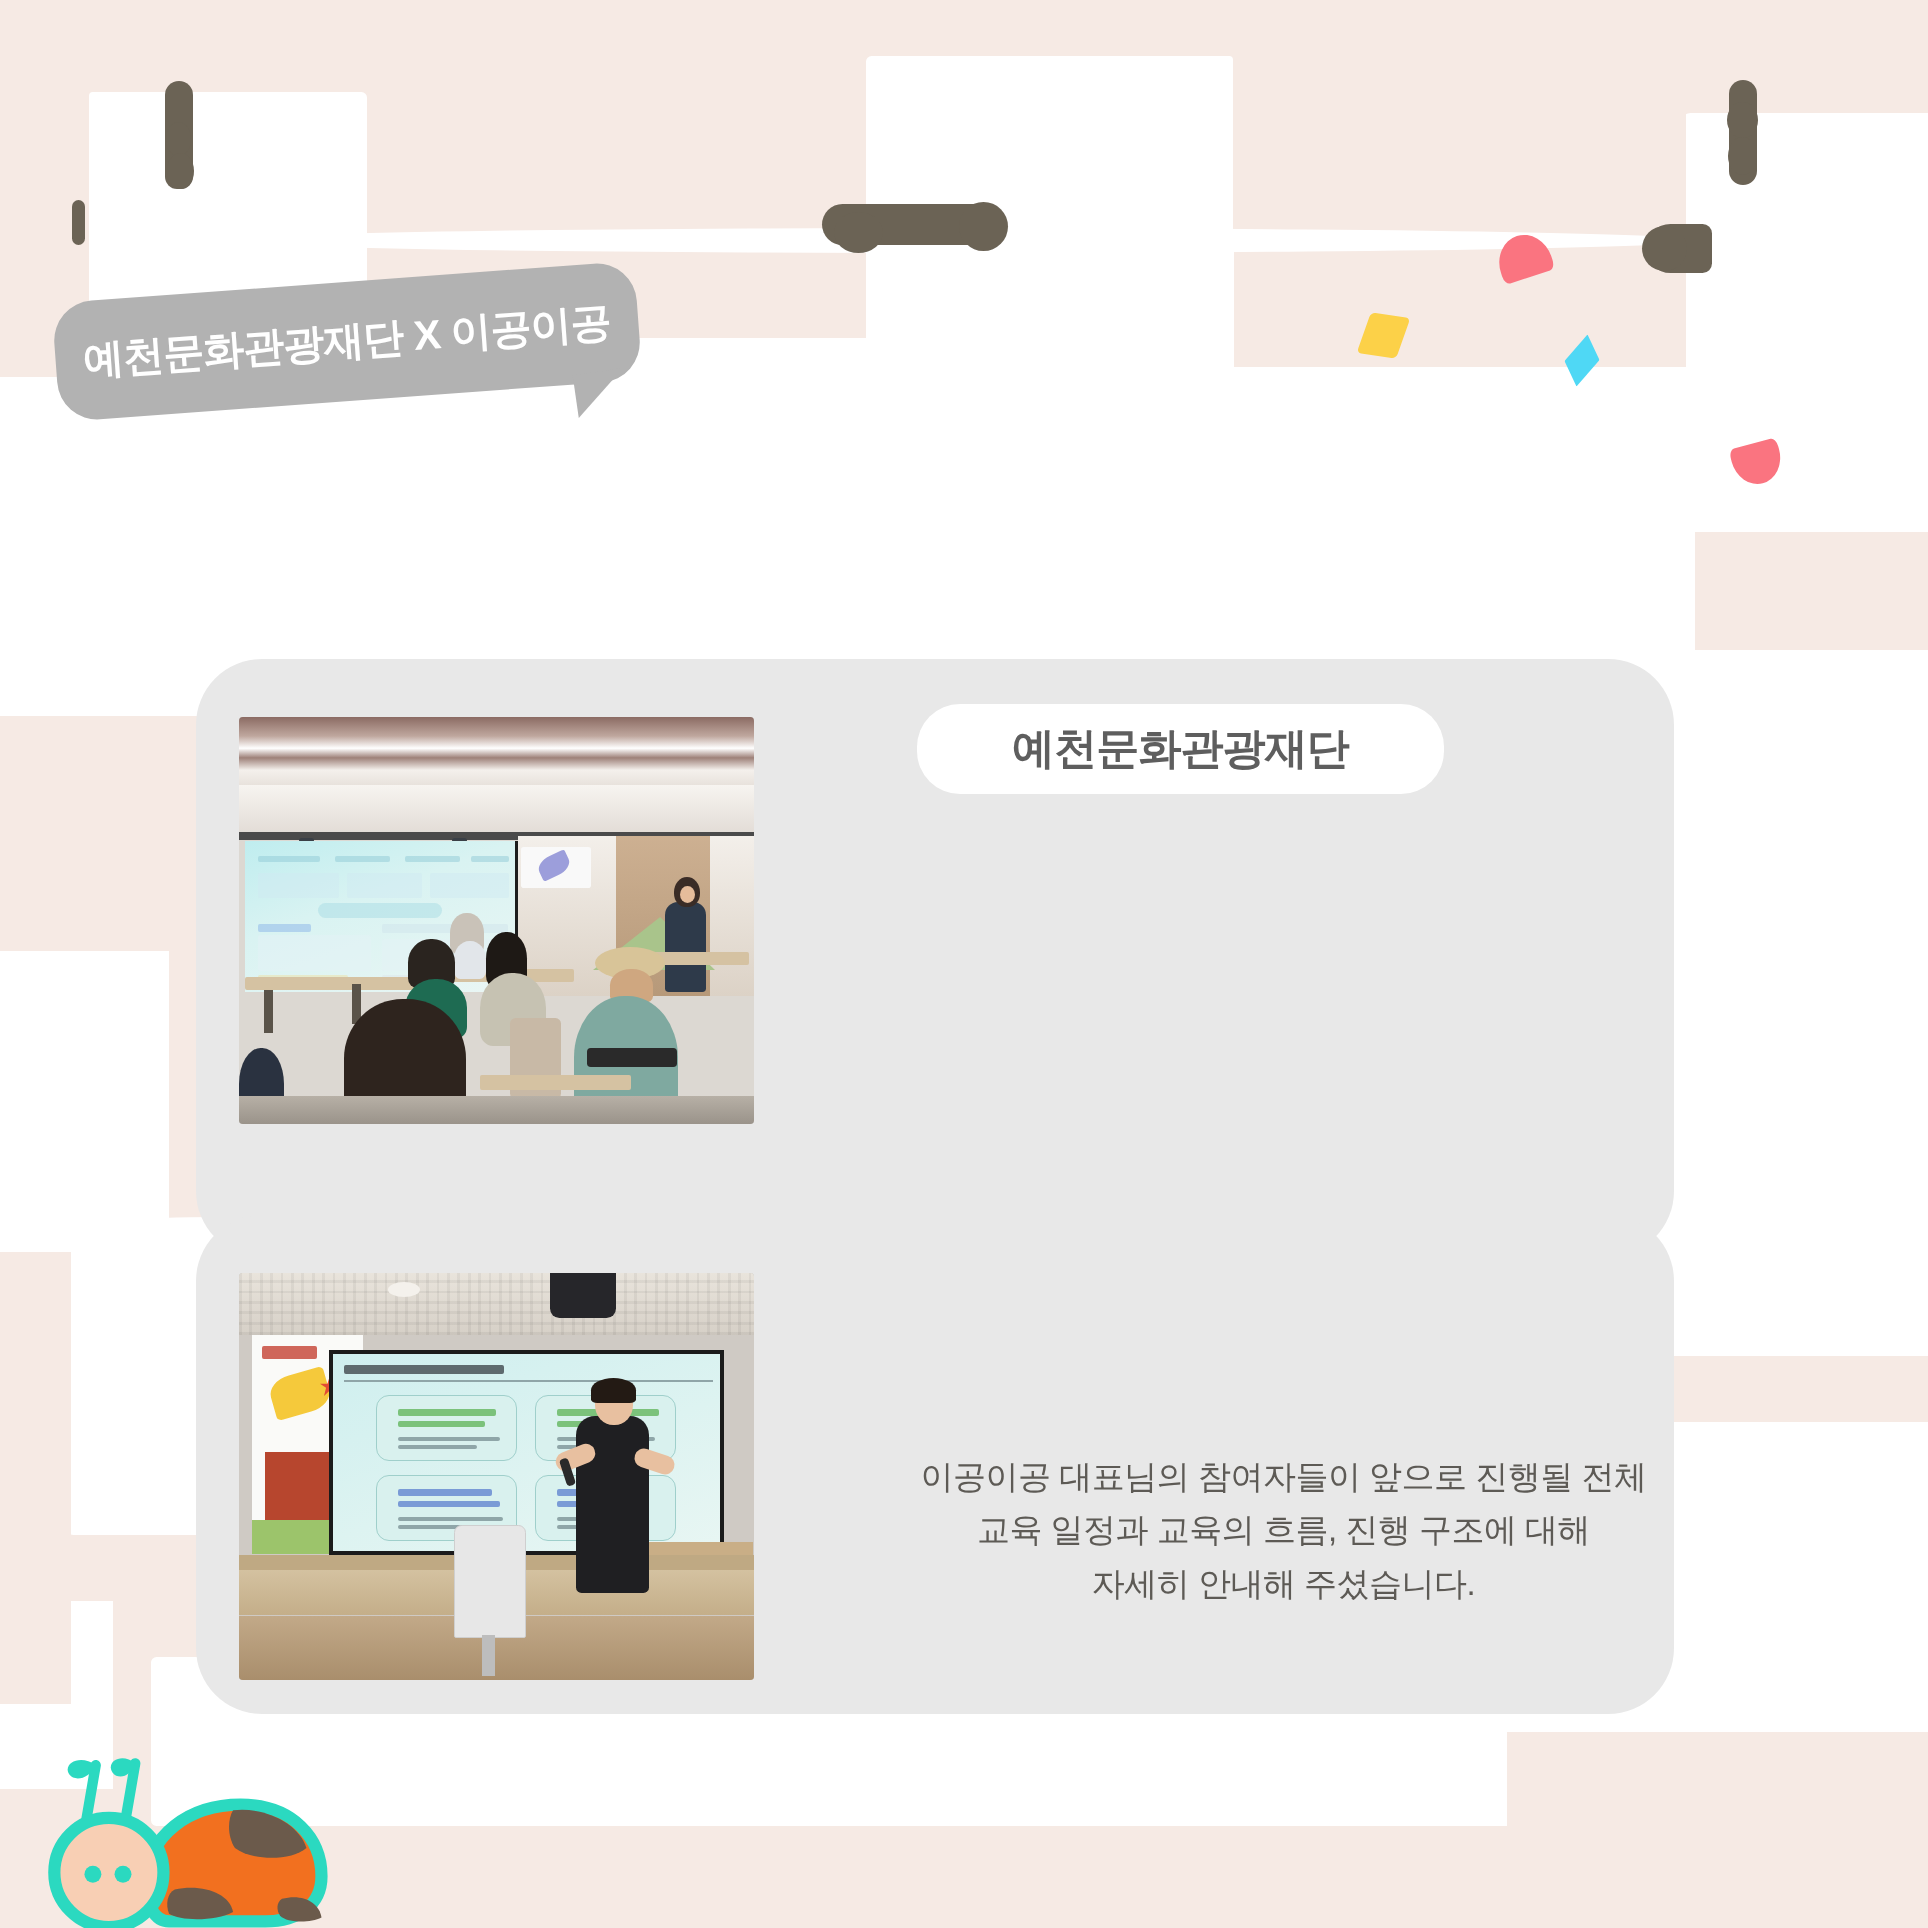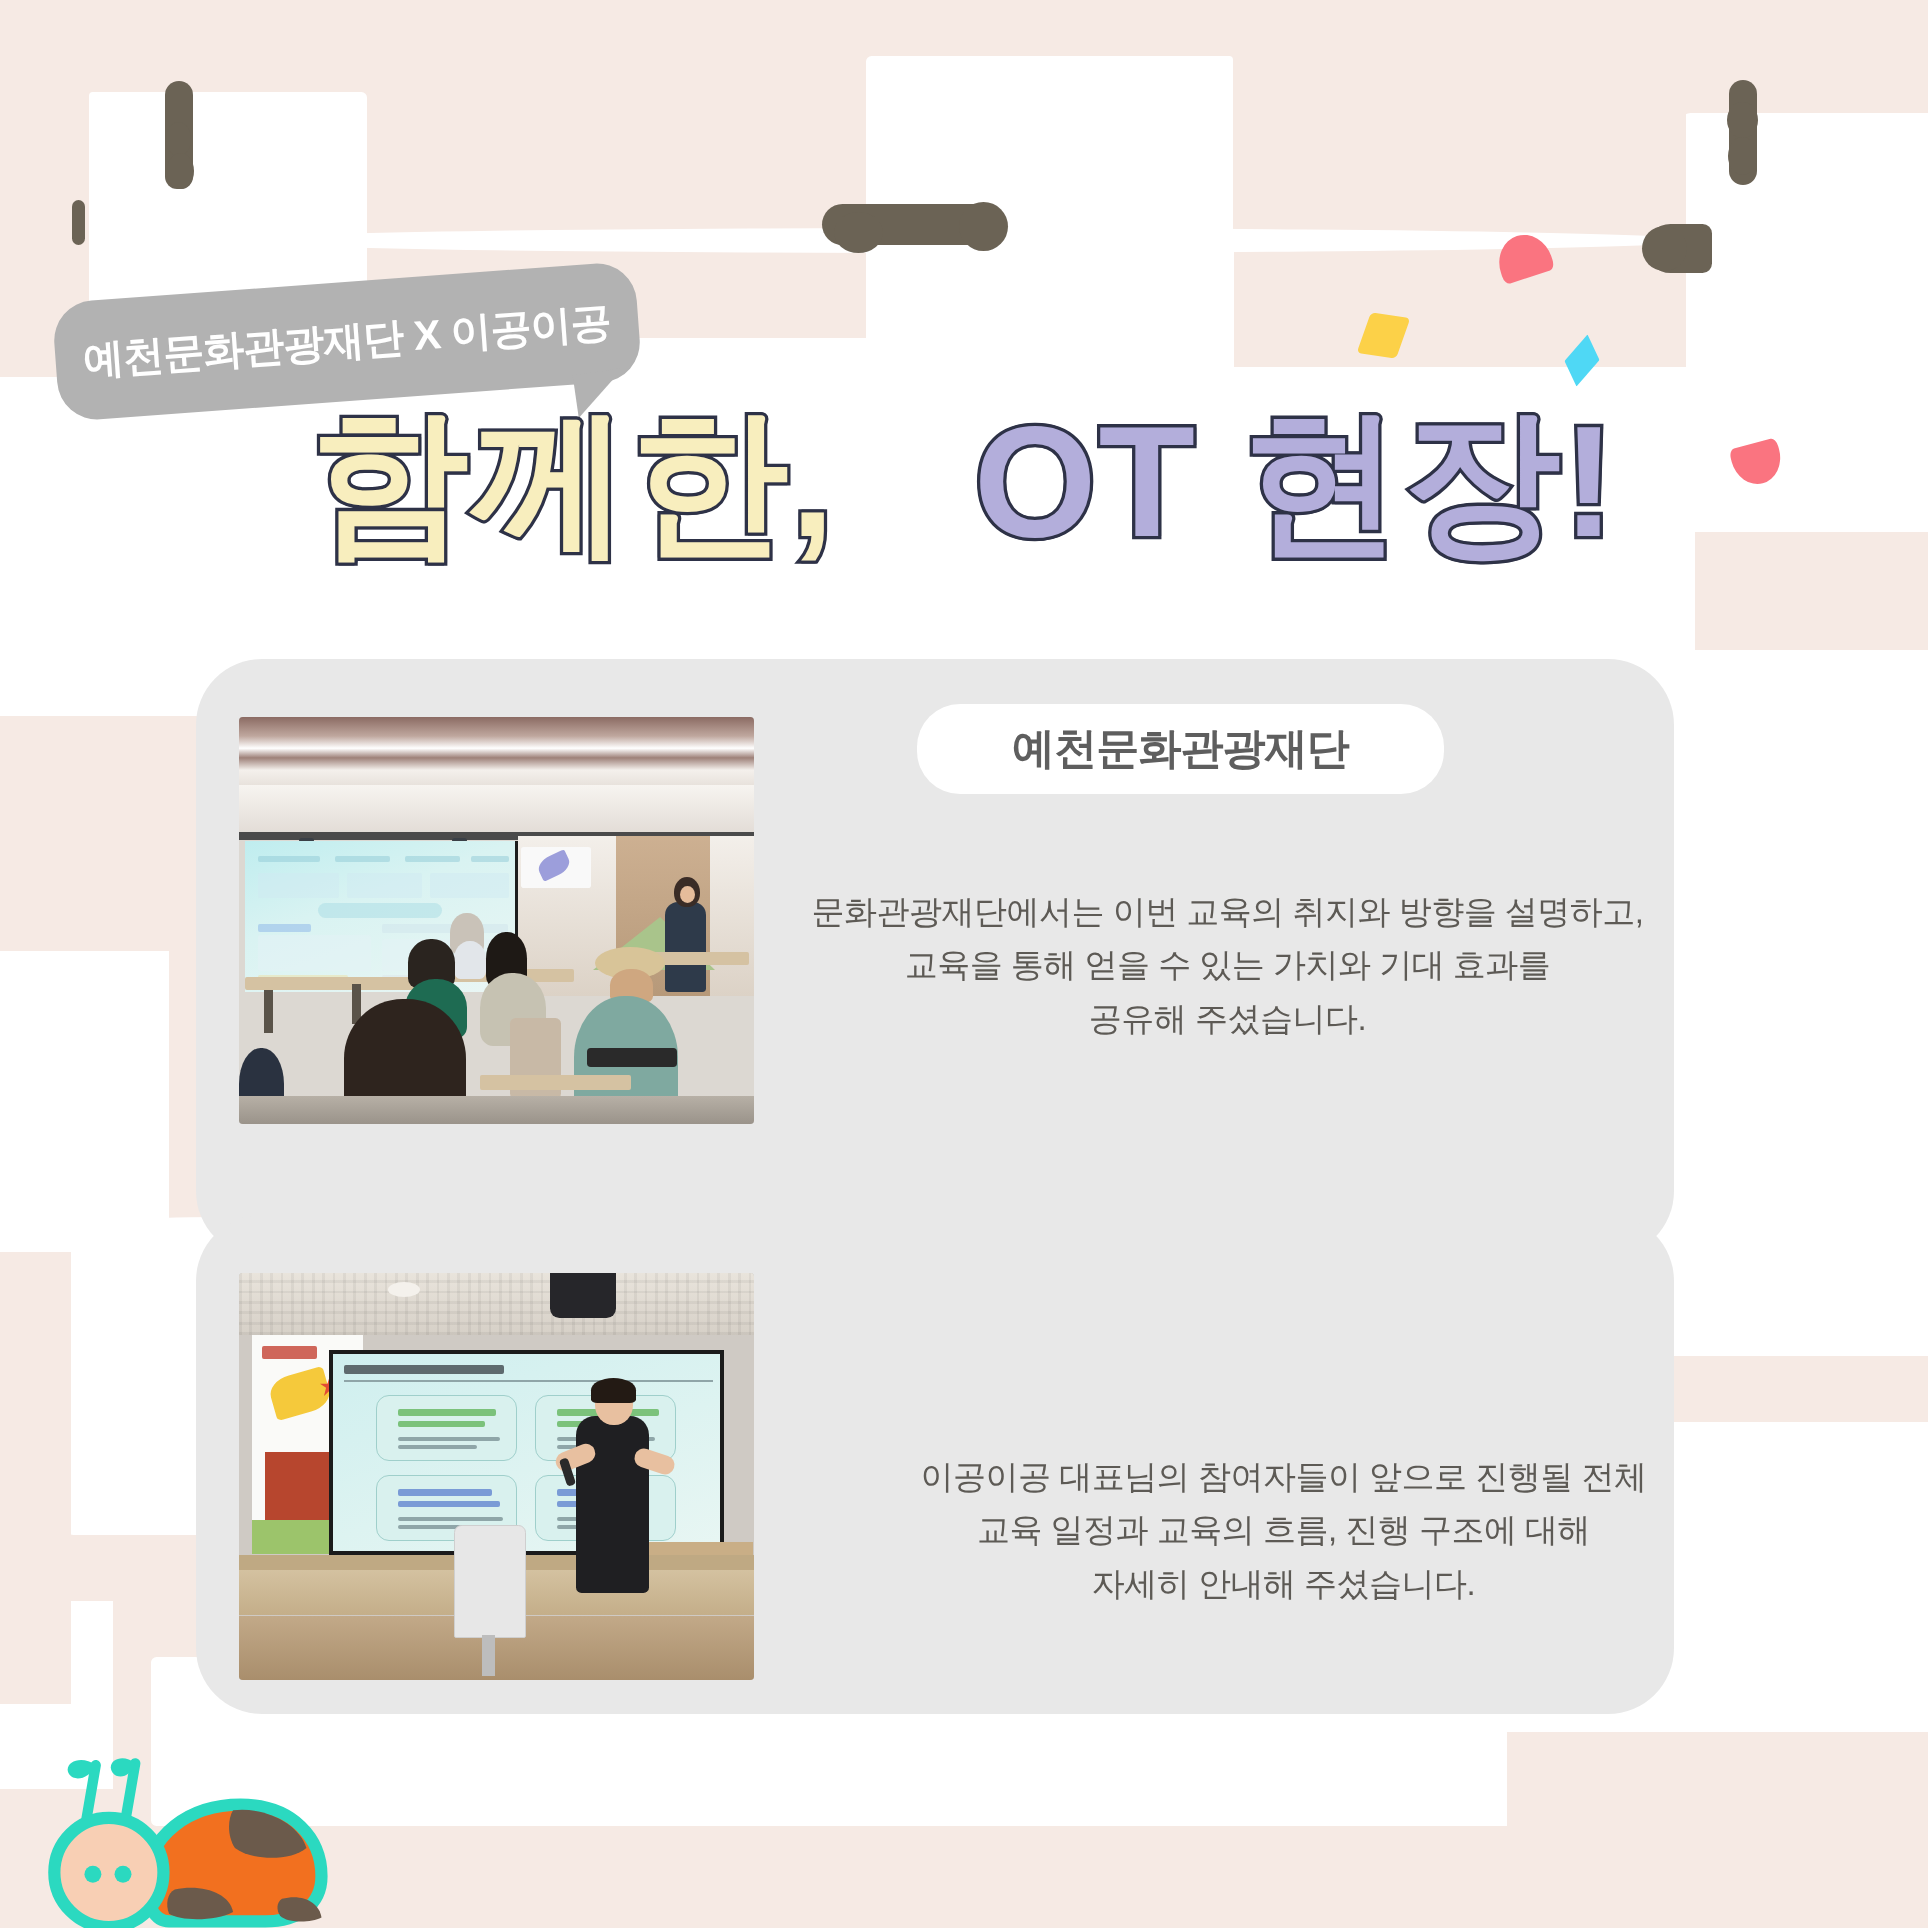--- a/index.html
+++ b/index.html
@@ -370,25 +370,20 @@
     <div class="confetti conf-yellow"></div>
     <div class="confetti conf-cyan"></div>
   </div>
 
   <div id="tag-bubble">
     <div class="bubble-body"></div>
     <div class="bubble-tail"></div>
     <div class="bubble-text">예천문화관광재단 X 이공이공</div>
   </div>
 
-  <div id="main-title">
-    <span class="t-yellow">함께한,</span>
-    <span>&nbsp;</span>
-    <span class="t-purple">OT 현장!</span>
-  </div>
 
   <div class="card" id="card-1">
 
     <div class="card-photo">
       <div class="ph1">
         <div class="ceiling"></div>
         <div class="ceil2"></div>
         <div class="track"></div>
         <div class="spot" style="left:60px;"></div>
         <div class="spot" style="left:213px;"></div>
@@ -436,23 +431,20 @@
         <div class="person" style="left:0px; top:331px; width:45px; height:75px; background:#2A3240;"></div>
         <div class="desk" style="left:241px; top:358px; width:151px; height:15px;"></div>
         <div class="floor"></div>
       </div>
     </div>
 
     <div class="pill">
       <span>예천문화관광재단</span>
     </div>
 
-    <div class="card-body">문화관광재단에서는 이번 교육의 취지와 방향을 설명하고,
-교육을 통해 얻을 수 있는 가치와 기대 효과를
-공유해 주셨습니다.</div>
   </div>
 
   <div class="card" id="card-2">
 
     <div class="card-photo">
       <div class="ph2">
         <div class="ceiling"></div>
         <div class="ceilgrid"></div>
         <div class="light"></div>
         <div class="speakerbox"></div>

